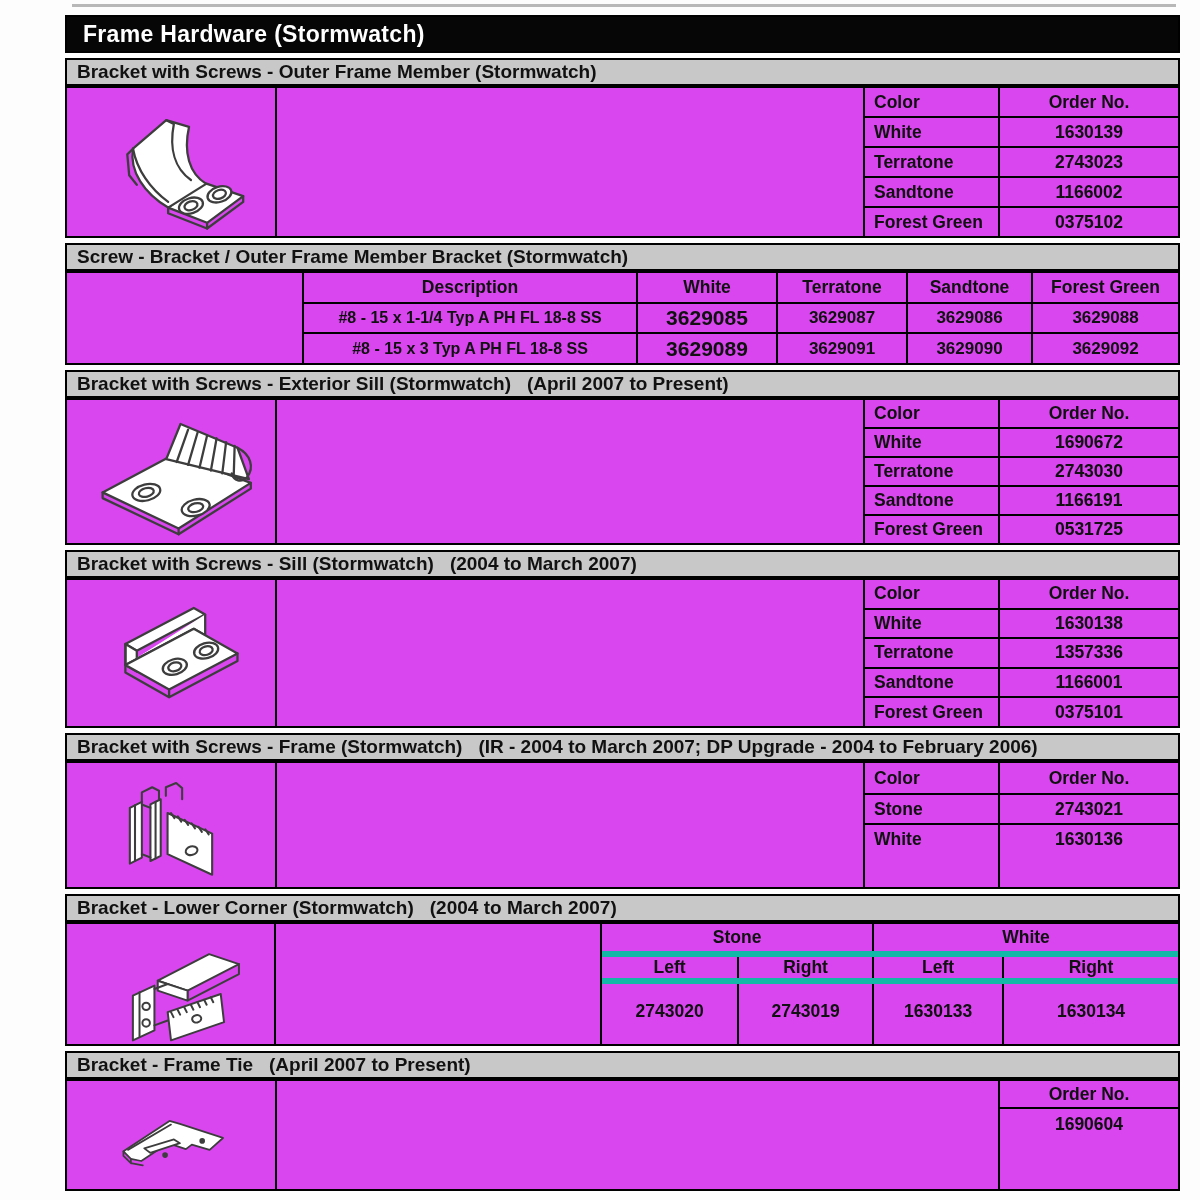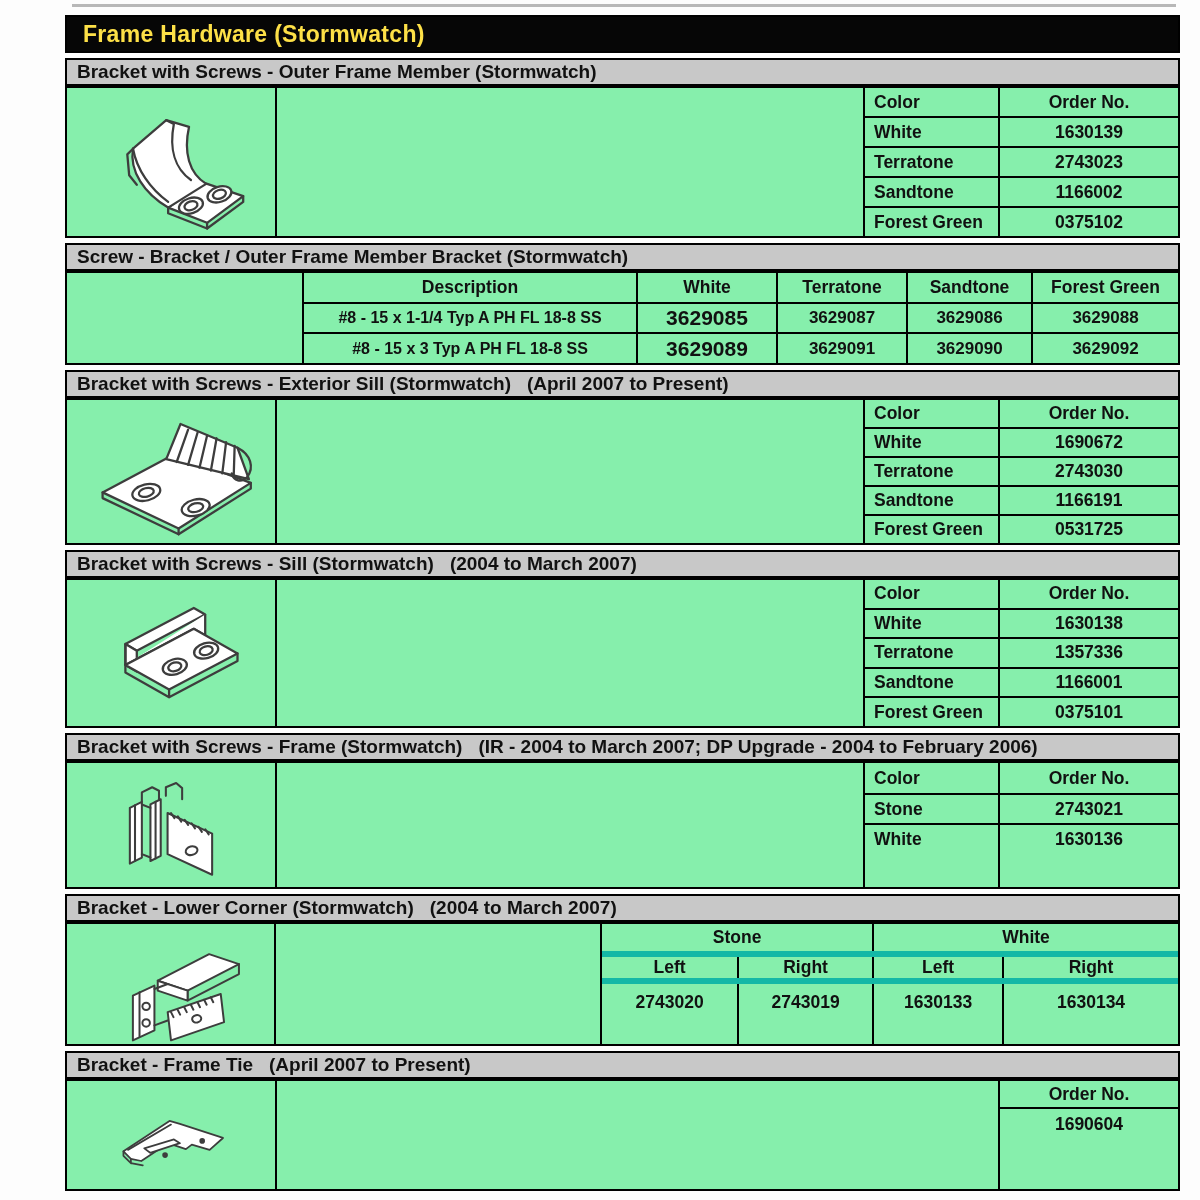--- a/index.html
+++ b/index.html
@@ -10,41 +10,41 @@
     background: #fdfdfd;
     font-family: "Liberation Sans", sans-serif;
     font-weight: bold;
     color: #111;
     overflow: hidden;
   }
   .scan-line { position:absolute; top:4px; left:72px; width:1104px; height:3px; background:#9a9a9a; opacity:.7; }
   .content { position:absolute; left:65px; top:15px; width:1115px; }
 
   .titlebar {
-    background:#060606; color:#fde047;
+    background:#060606; color:#ffffff;
     border:2px solid #000;
     height:38px; line-height:34px;
     font-size:23px; padding:0 16px;
     letter-spacing:.3px;
   }
   .sec-head {
     margin-top:5px;
     background:#c8c8c8;
     border:2px solid #000;
     height:28px;
     display:flex; align-items:center;
     padding:12px 10px; gap:16px;
   }
   .sec-title { font-size:19px; }
   .sec-note  { font-size:19px; }
 
   .tbl {
     display:flex;
     border:2px solid #000;
-    background:#86efac;
+    background:#d946ef;
   }
   .img-cell { width:210px; border-right:2px solid #000; display:flex; align-items:center; justify-content:center; }
   .mid-cell { flex:1; }
 
   
   .color-table { width:315px; border-left:2px solid #000; display:flex; flex-direction:column; }
   .crow { display:flex; align-items:center; flex:1; border-top:2px solid #000; }
   .crow:first-child { border-top:none; }
   .crow .c1 { width:133px; align-self:stretch; display:flex; align-items:center; padding-left:9px; font-size:17.5px; }
   .crow .c2 { flex:1; align-self:stretch; display:flex; align-items:center; justify-content:center; border-left:2px solid #000; font-size:17.5px; }
@@ -71,21 +71,21 @@
   .lc-table { width:580px; border-left:2px solid #000; display:flex; flex-direction:column; }
   .lc-row { display:flex; border-top:6px solid #14b8a6; }
   .lc-row:first-child { border-top:none; }
   .lc-row > div { display:flex; align-items:center; justify-content:center; border-left:2px solid #000; font-size:17.5px; }
   .lc-row > div:first-child { border-left:none; }
   .lc-groups { flex:0 0 27px; }
   .lc-groups .g-stone { width:270px; }
   .lc-groups .g-white { flex:1; }
   .lc-sub { flex:0 0 27px; }
   .lc-data { flex:1; }
-  .lc-data > div { align-items:flex-start; padding-top:8px; }
+  .lc-data > div { align-items:flex-start; padding-top:17px; }
   .w135 { width:135px; } .w130 { width:130px; } .wfill { flex:1; }
 
   
   .ft-spacer { flex:1; }
   .ft-table { width:180px; border-left:2px solid #000; display:flex; flex-direction:column; }
   .ft-row { display:flex; align-items:center; justify-content:center; font-size:17.5px; }
   .ft-head { flex:0 0 28px; border-bottom:2px solid #000; }
   .ft-data { flex:1; align-items:flex-start; padding-top:5px; }
 
   svg .ln { fill:none; stroke:#3d3d3d; stroke-width:2.4; stroke-linejoin:round; stroke-linecap:round; }

